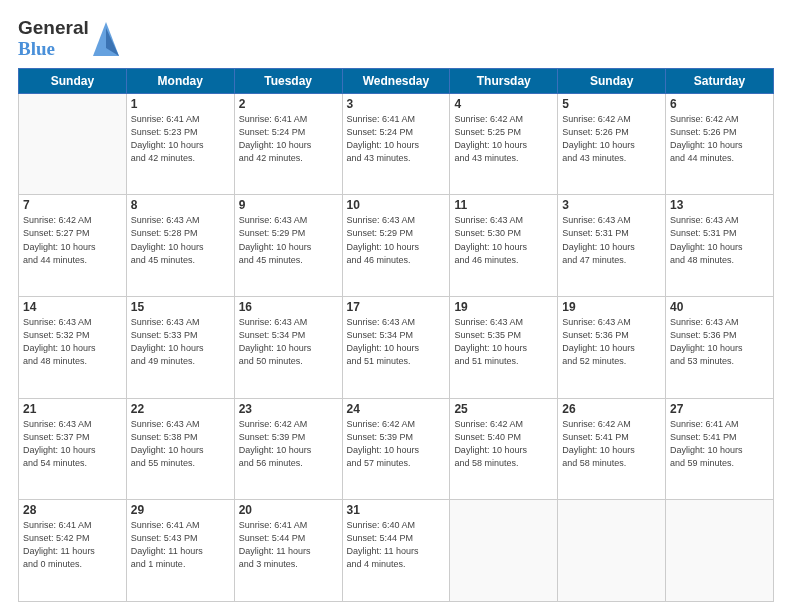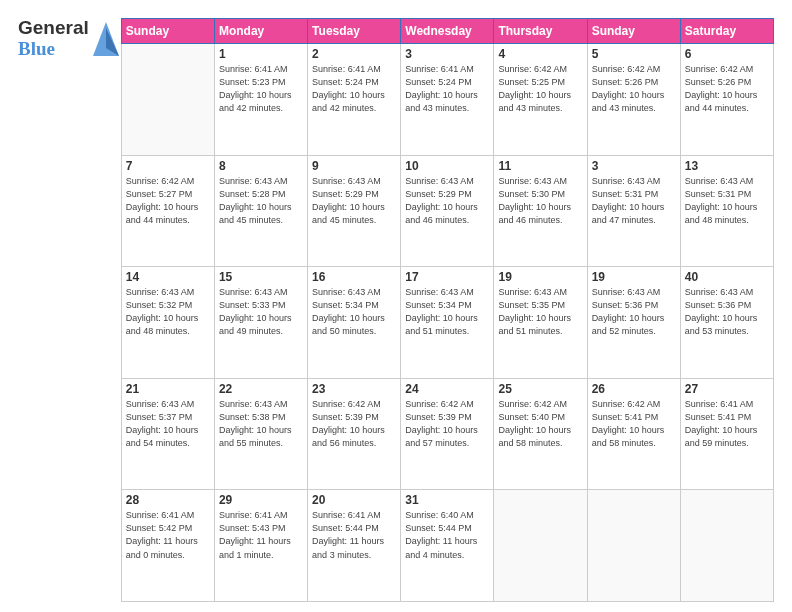--- a/index.html
+++ b/index.html
@@ -8,21 +8,21 @@
       background: #fff;
       width: 792px;
       height: 612px;
       overflow: hidden;
     }
     .page {
       width: 792px;
       height: 612px;
       padding: 18px 18px 10px 18px;
       display: flex;
-      flex-direction: row;
+      flex-direction: column;
     }
     .header {
       display: flex;
       justify-content: space-between;
       align-items: flex-start;
       margin-bottom: 8px;
     }
     .logo {
       display: flex;
       flex-direction: column;
@@ -43,26 +43,26 @@
       margin-top: 2px;
     }
     .calendar {
       flex: 1;
       border: 1px solid #ccc;
       border-collapse: collapse;
       width: 100%;
       table-layout: fixed;
     }
     .calendar th {
-      background: #ec4899;
+      background: #0369a1;
       color: #fff;
       font-size: 12px;
       font-weight: bold;
       padding: 5px 4px;
-      text-align: left;
+      text-align: center;
       border: 1px solid #3a6fbb;
     }
     .calendar td {
       border: 1px solid #ccc;
       vertical-align: top;
       padding: 3px 4px;
       font-size: 9.5px;
       color: #333;
       height: 88px;
       background: #fff;

